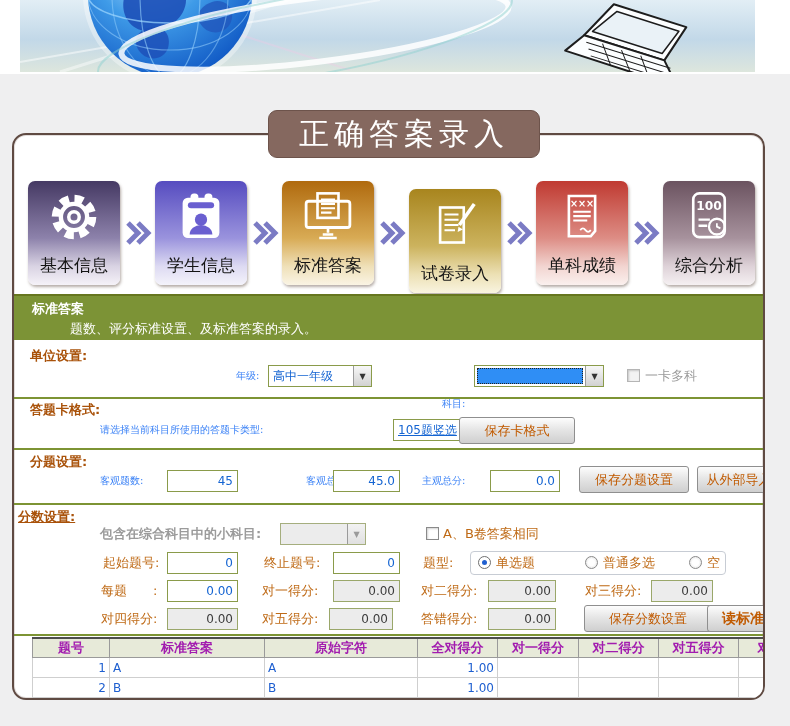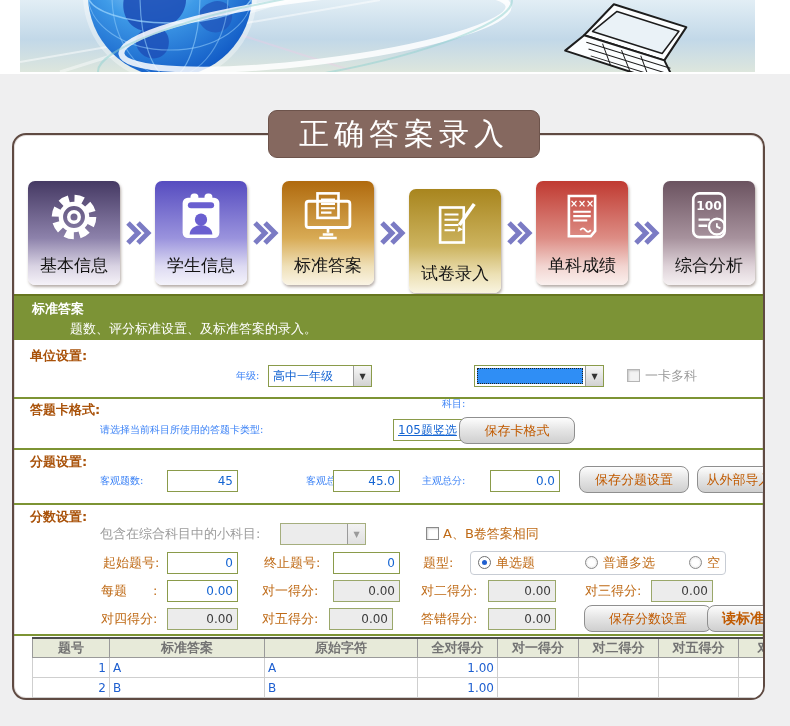--- a/index.html
+++ b/index.html
@@ -32,31 +32,31 @@
   .lorange{position:absolute;font-size:13px;color:#bf6a16;line-height:22px;white-space:nowrap;}
   .lgray{position:absolute;font-size:13px;color:#9b9b9b;line-height:22px;white-space:nowrap;}
   .tin{position:absolute;height:22px;box-sizing:border-box;border:1px solid #8a9b4a;background:#fff;color:#1464d2;font-size:12px;text-align:right;padding:0 4px;font-family:inherit;}
   .tin.dis{background:#ececec;color:#3c3c3c;border-color:#9aa76a;}
   .dd{position:absolute;height:22px;box-sizing:border-box;border:1px solid #8a9b4a;background:#fff;display:flex;align-items:center;}
   .dd .val{flex:1;font-size:12px;color:#1464d2;padding-left:4px;white-space:nowrap;overflow:hidden;}
   .dd .arrow{width:17px;align-self:stretch;border-left:1px solid #9b9b9b;background:linear-gradient(#f7f7f7,#d2d2d2);display:flex;align-items:center;justify-content:center;font-size:8px;color:#333;}
   .dd.dis{background:#ececec;border-color:#a5ae7e;}
   .dd.dis .arrow{color:#9a9a9a;background:linear-gradient(#f2f2f2,#e0e0e0);}
   .sel-blue{position:absolute;left:2px;top:2px;bottom:2px;right:20px;background:#2f8ef5;outline:1px dotted #222;outline-offset:-1px;}
-  .btn{position:absolute;height:27px;box-sizing:border-box;background:linear-gradient(#fdfdfd,#e6e6e6 45%,#cfcfcf);border:1px solid #8f8f8f;border-radius:8px;color:#c05a00;font-size:13px;display:flex;align-items:center;justify-content:center;white-space:nowrap;cursor:pointer;}
+  .btn{position:absolute;height:27px;box-sizing:border-box;background:linear-gradient(#fdfdfd,#e6e6e6 45%,#cfcfcf);border:1px solid #8f8f8f;border-radius:3px;color:#c05a00;font-size:13px;display:flex;align-items:center;justify-content:center;white-space:nowrap;cursor:pointer;}
   .btn.bold{font-weight:bold;font-size:14px;}
   .cb{position:absolute;width:13px;height:13px;box-sizing:border-box;border:1px solid #8a8a8a;background:#fff;box-shadow:inset 1px 1px 2px rgba(0,0,0,.18);}
   .cb.dis{border-color:#b5b5b5;background:#f3f3f3;}
   .radio{position:absolute;width:13px;height:13px;border-radius:50%;box-sizing:border-box;border:1px solid #8a8a8a;background:radial-gradient(#fff 40%,#dcdcdc);}
   .radio.sel{background:#fff;border-color:#6f6f6f;}
   .radio.sel::after{content:"";position:absolute;left:3px;top:3px;width:5px;height:5px;border-radius:50%;background:#1f5fd0;}
   .radiobox{position:absolute;height:24px;box-sizing:border-box;border:1px solid #c7ccd4;border-radius:4px;background:#fff;}
   
   .atable{position:absolute;left:18px;top:502px;border-collapse:collapse;table-layout:fixed;width:796px;}
-  .atable th{background:#e7ead9;color:#737373;font-weight:bold;font-size:13px;height:18px;border:1px solid #9a9a9a;border-top:2px solid #4d4d4d;padding:0;}
+  .atable th{background:#e7ead9;color:#a21caf;font-weight:bold;font-size:13px;height:18px;border:1px solid #9a9a9a;border-top:2px solid #4d4d4d;padding:0;}
   .atable td{height:19px;border:1px solid #cfcfcf;font-size:12px;color:#1e5fd0;padding:0;background:#fff;}
   .atable .num{text-align:right;padding-right:3px;}
   .atable .txt{text-align:left;padding-left:3px;}
 </style>
 </head>
 <body>
 
 <div class="page">
   <div class="top-white"></div>
 
@@ -235,22 +235,22 @@
     <div class="lblue" style="left:86px;top:335px;">客观题数:</div>
     <input class="tin" style="left: 153px; top: 335px; width: 71px;" value="45">
     <div class="lblue" style="left:248px;top:335px;margin-left:44px;">客观总分:</div>
     <input class="tin" style="left: 319px; top: 335px; width: 67px;" value="45.0">
     <div class="lblue" style="left:408px;top:335px;">主观总分:</div>
     <input class="tin" style="left: 476px; top: 335px; width: 70px;" value="0.0">
     <div class="btn" style="left:565px;top:331px;width:110px;">保存分题设置</div>
     <div class="btn" style="left:683px;top:331px;width:110px;">从外部导入格式</div>
     <div class="sep" style="top:368px;"></div>
 
-    <div class="seclab" style="left:16px;top:373px;">分数设置:</div>
-    <div class="lgray" style="left:86px;top:388px;">包含在综合科目中的小科目:</div>
+    <div class="seclab" style="left:4px;top:373px;text-decoration:underline;">分数设置:</div>
+    <div class="lgray" style="left:86px;top:388px;font-weight:bold;">包含在综合科目中的小科目:</div>
     <div class="dd dis" style="left:266px;top:388px;width:86px;">
       <span class="val"></span>
       <span class="arrow">▼</span>
     </div>
     <span class="cb" style="left:412px;top:392px;"></span>
     <div class="lorange" style="left:429px;top:388px;">A、B卷答案相同</div>
 
     <div class="lorange" style="left:89px;top:417px;">起始题号:</div>
     <input class="tin" style="left: 153px; top: 417px; width: 71px;" value="0">
     <div class="lorange" style="left:250px;top:417px;">终止题号:</div>

